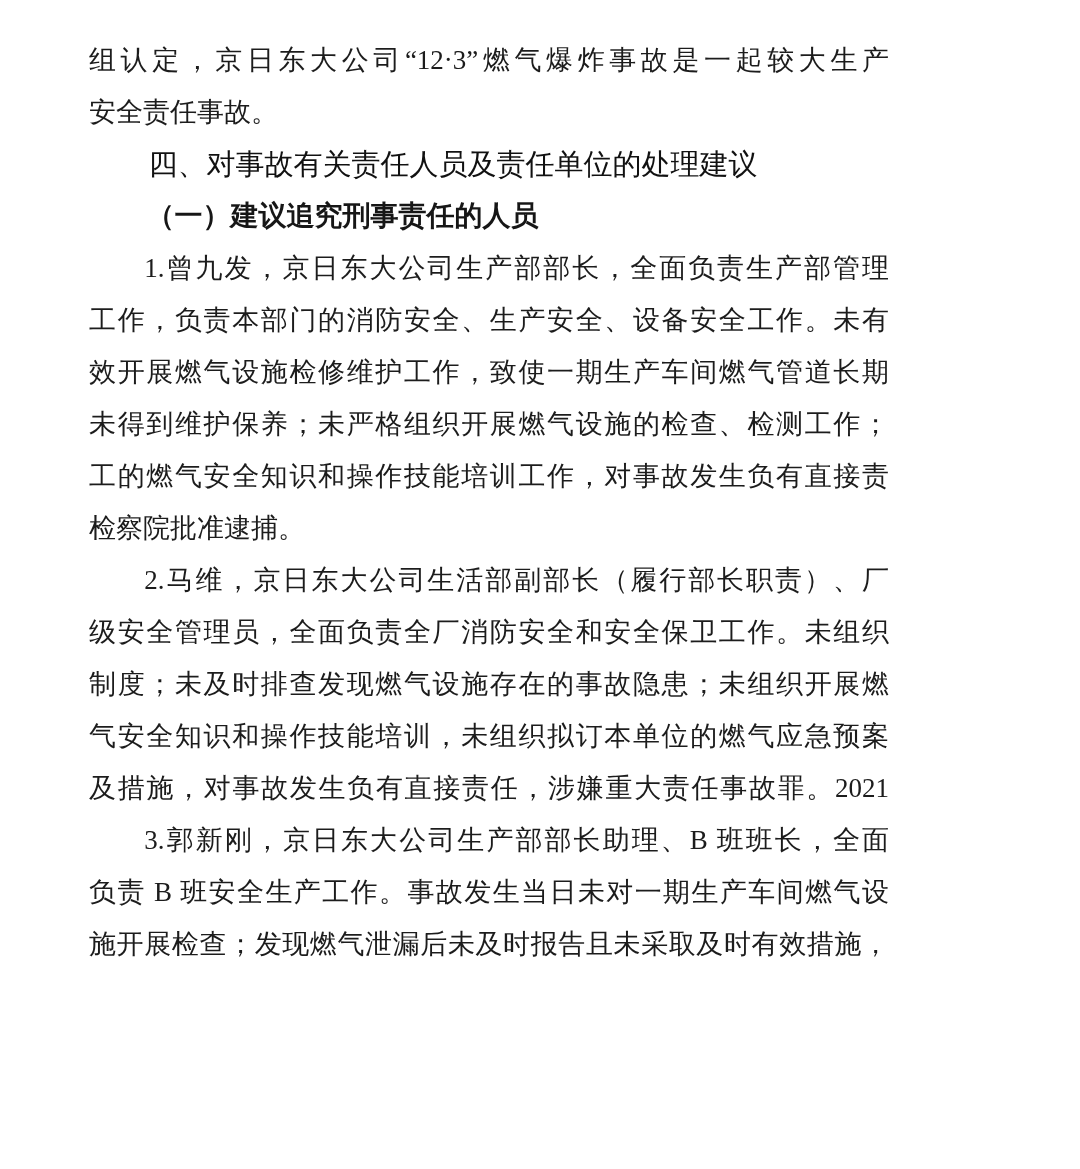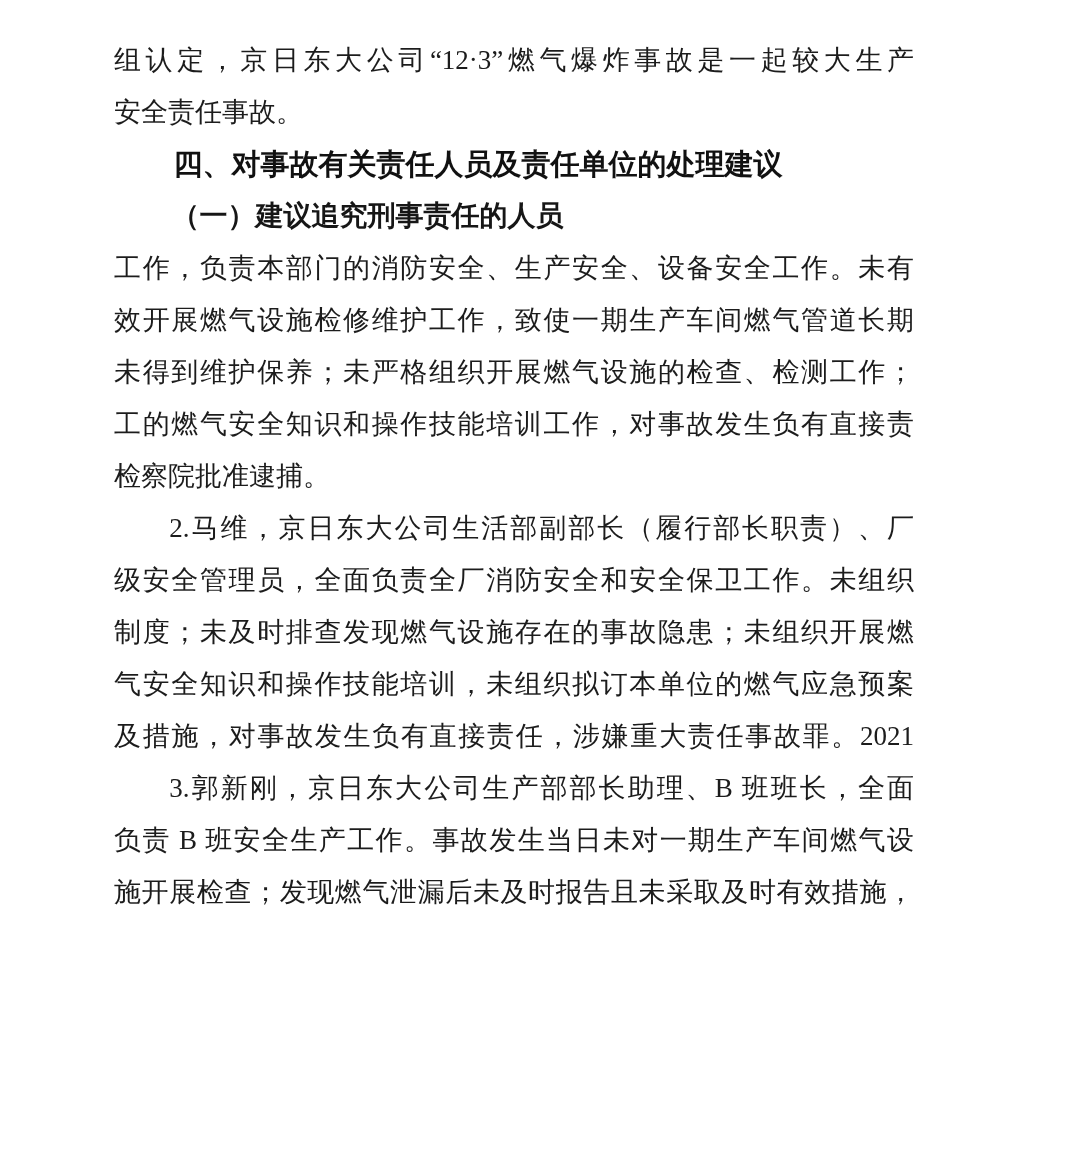--- a/index.html
+++ b/index.html
@@ -6,21 +6,21 @@
     margin: 0;
     padding: 0;
     background: #ffffff;
   }
   .page {
     position: relative;
     width: 1002px;
     height: 1169px;
     background: #ffffff;
     box-sizing: border-box;
-    padding: 34px 138px 0 114px;
+    padding: 34px 138px 0 89px;
     overflow: hidden;
   }
   .doc {
     width: 800px;
   }
   .line {
     font-family: "Liberation Serif", "DejaVu Serif", serif;
     font-size: 27px;
     line-height: 52px;
     height: 52px;
@@ -32,21 +32,21 @@
   }
   .line.left-last {
     text-align: left;
     text-align-last: left;
   }
   .line.indent {
     text-indent: 2.05em;
   }
   .line.heading {
     font-family: "Liberation Sans", "DejaVu Sans", sans-serif;
-    font-weight: bold;
+    font-weight: normal;
     font-size: 29px;
     color: #111111;
     text-align: left;
     text-align-last: left;
   }
   .line.subheading {
     font-weight: 600;
     font-size: 28px;
     color: #161616;
     text-align: left;
@@ -55,20 +55,21 @@
 </style>
 </head>
 <body>
 
 <div class="page">
   <div class="doc" id="doc">
       <div class="line body">组认定，京日东大公司“12·3”燃气爆炸事故是一起较大生产</div>
       <div class="line body left-last">安全责任事故。</div>
       <div class="line heading indent left-last">四、对事故有关责任人员及责任单位的处理建议</div>
       <div class="line subheading indent left-last">（一）建议追究刑事责任的人员</div>
+      <div class="line body indent">1.曾九发，京日东大公司生产部部长，全面负责生产部管理</div>
       <div class="line body">工作，负责本部门的消防安全、生产安全、设备安全工作。未有</div>
       <div class="line body">效开展燃气设施检修维护工作，致使一期生产车间燃气管道长期</div>
       <div class="line body">未得到维护保养；未严格组织开展燃气设施的检查、检测工作；</div>
       <div class="line body">工的燃气安全知识和操作技能培训工作，对事故发生负有直接责</div>
       <div class="line body left-last">检察院批准逮捕。</div>
       <div class="line body indent">2.马维，京日东大公司生活部副部长（履行部长职责）、厂</div>
       <div class="line body">级安全管理员，全面负责全厂消防安全和安全保卫工作。未组织</div>
       <div class="line body">制度；未及时排查发现燃气设施存在的事故隐患；未组织开展燃</div>
       <div class="line body">气安全知识和操作技能培训，未组织拟订本单位的燃气应急预案</div>
       <div class="line body">及措施，对事故发生负有直接责任，涉嫌重大责任事故罪。2021</div>

